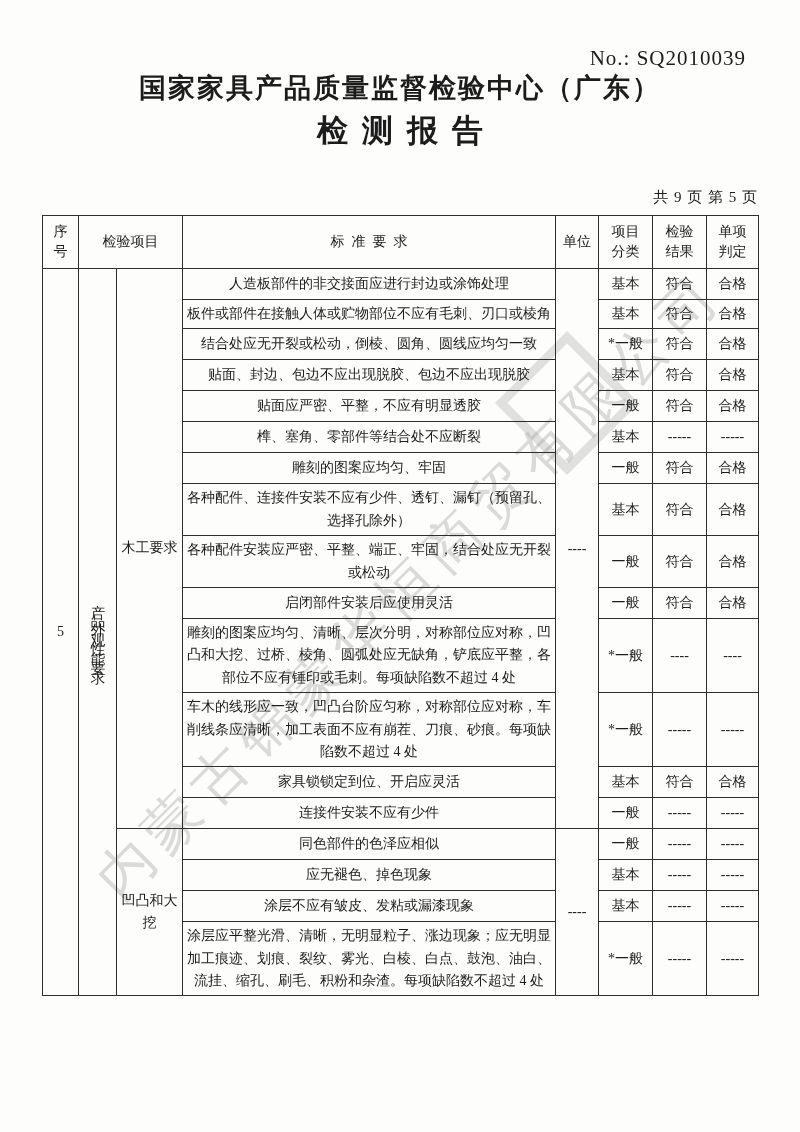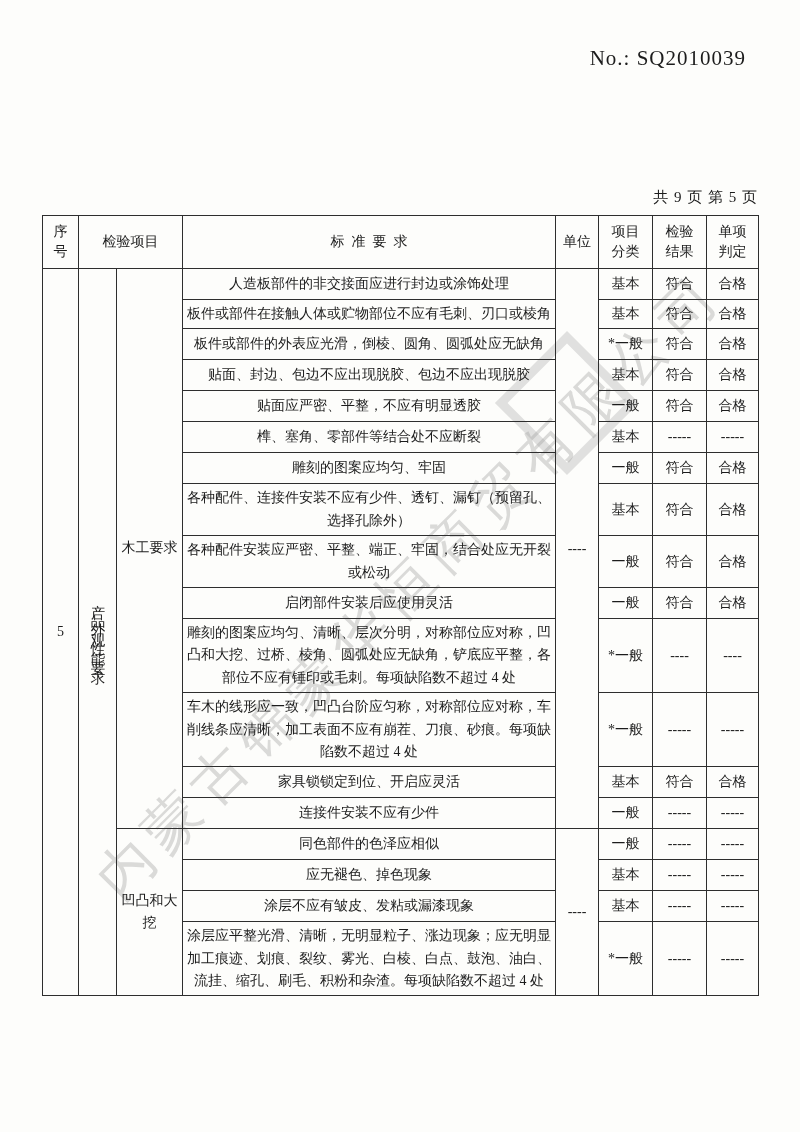--- a/index.html
+++ b/index.html
@@ -98,20 +98,22 @@
 </style>
 </head>
 <body>
 
 <div class="page">
 
   <div class="wm-text">内蒙古锦蒙华恒商贸有限公司</div>
   <div class="wm-diamond"></div>
 
   <div class="doc-no">No.:  SQ2010039</div>
+  <h1 class="org-title">国家家具产品质量监督检验中心（广东）</h1>
+  <h2 class="report-title">检测报告</h2>
   <div class="page-info">共 9 页  第 5 页</div>
 
   <table class="report">
     <colgroup>
       <col style="width:36px">
         <col style="width:38px">
         <col style="width:66px">
       <col style="width:373px">
         <col style="width:43px">
         <col style="width:54px">
@@ -144,21 +146,21 @@
         <td>符合</td>
         <td>合格</td>
       </tr>
       <tr>
         <td class="req">板件或部件在接触人体或贮物部位不应有毛刺、刃口或棱角</td>
         <td>基本</td>
         <td>符合</td>
         <td>合格</td>
       </tr>
       <tr>
-        <td class="req one">板件或部件的外表应光滑，倒棱、圆角、圆弧处应无缺角</td>
+        <td class="req one">结合处应无开裂或松动，倒棱、圆角、圆线应均匀一致</td>
         <td>*一般</td>
         <td>符合</td>
         <td>合格</td>
       </tr>
       <tr>
         <td class="req one">贴面、封边、包边不应出现脱胶、包边不应出现脱胶</td>
         <td>基本</td>
         <td>符合</td>
         <td>合格</td>
       </tr>

